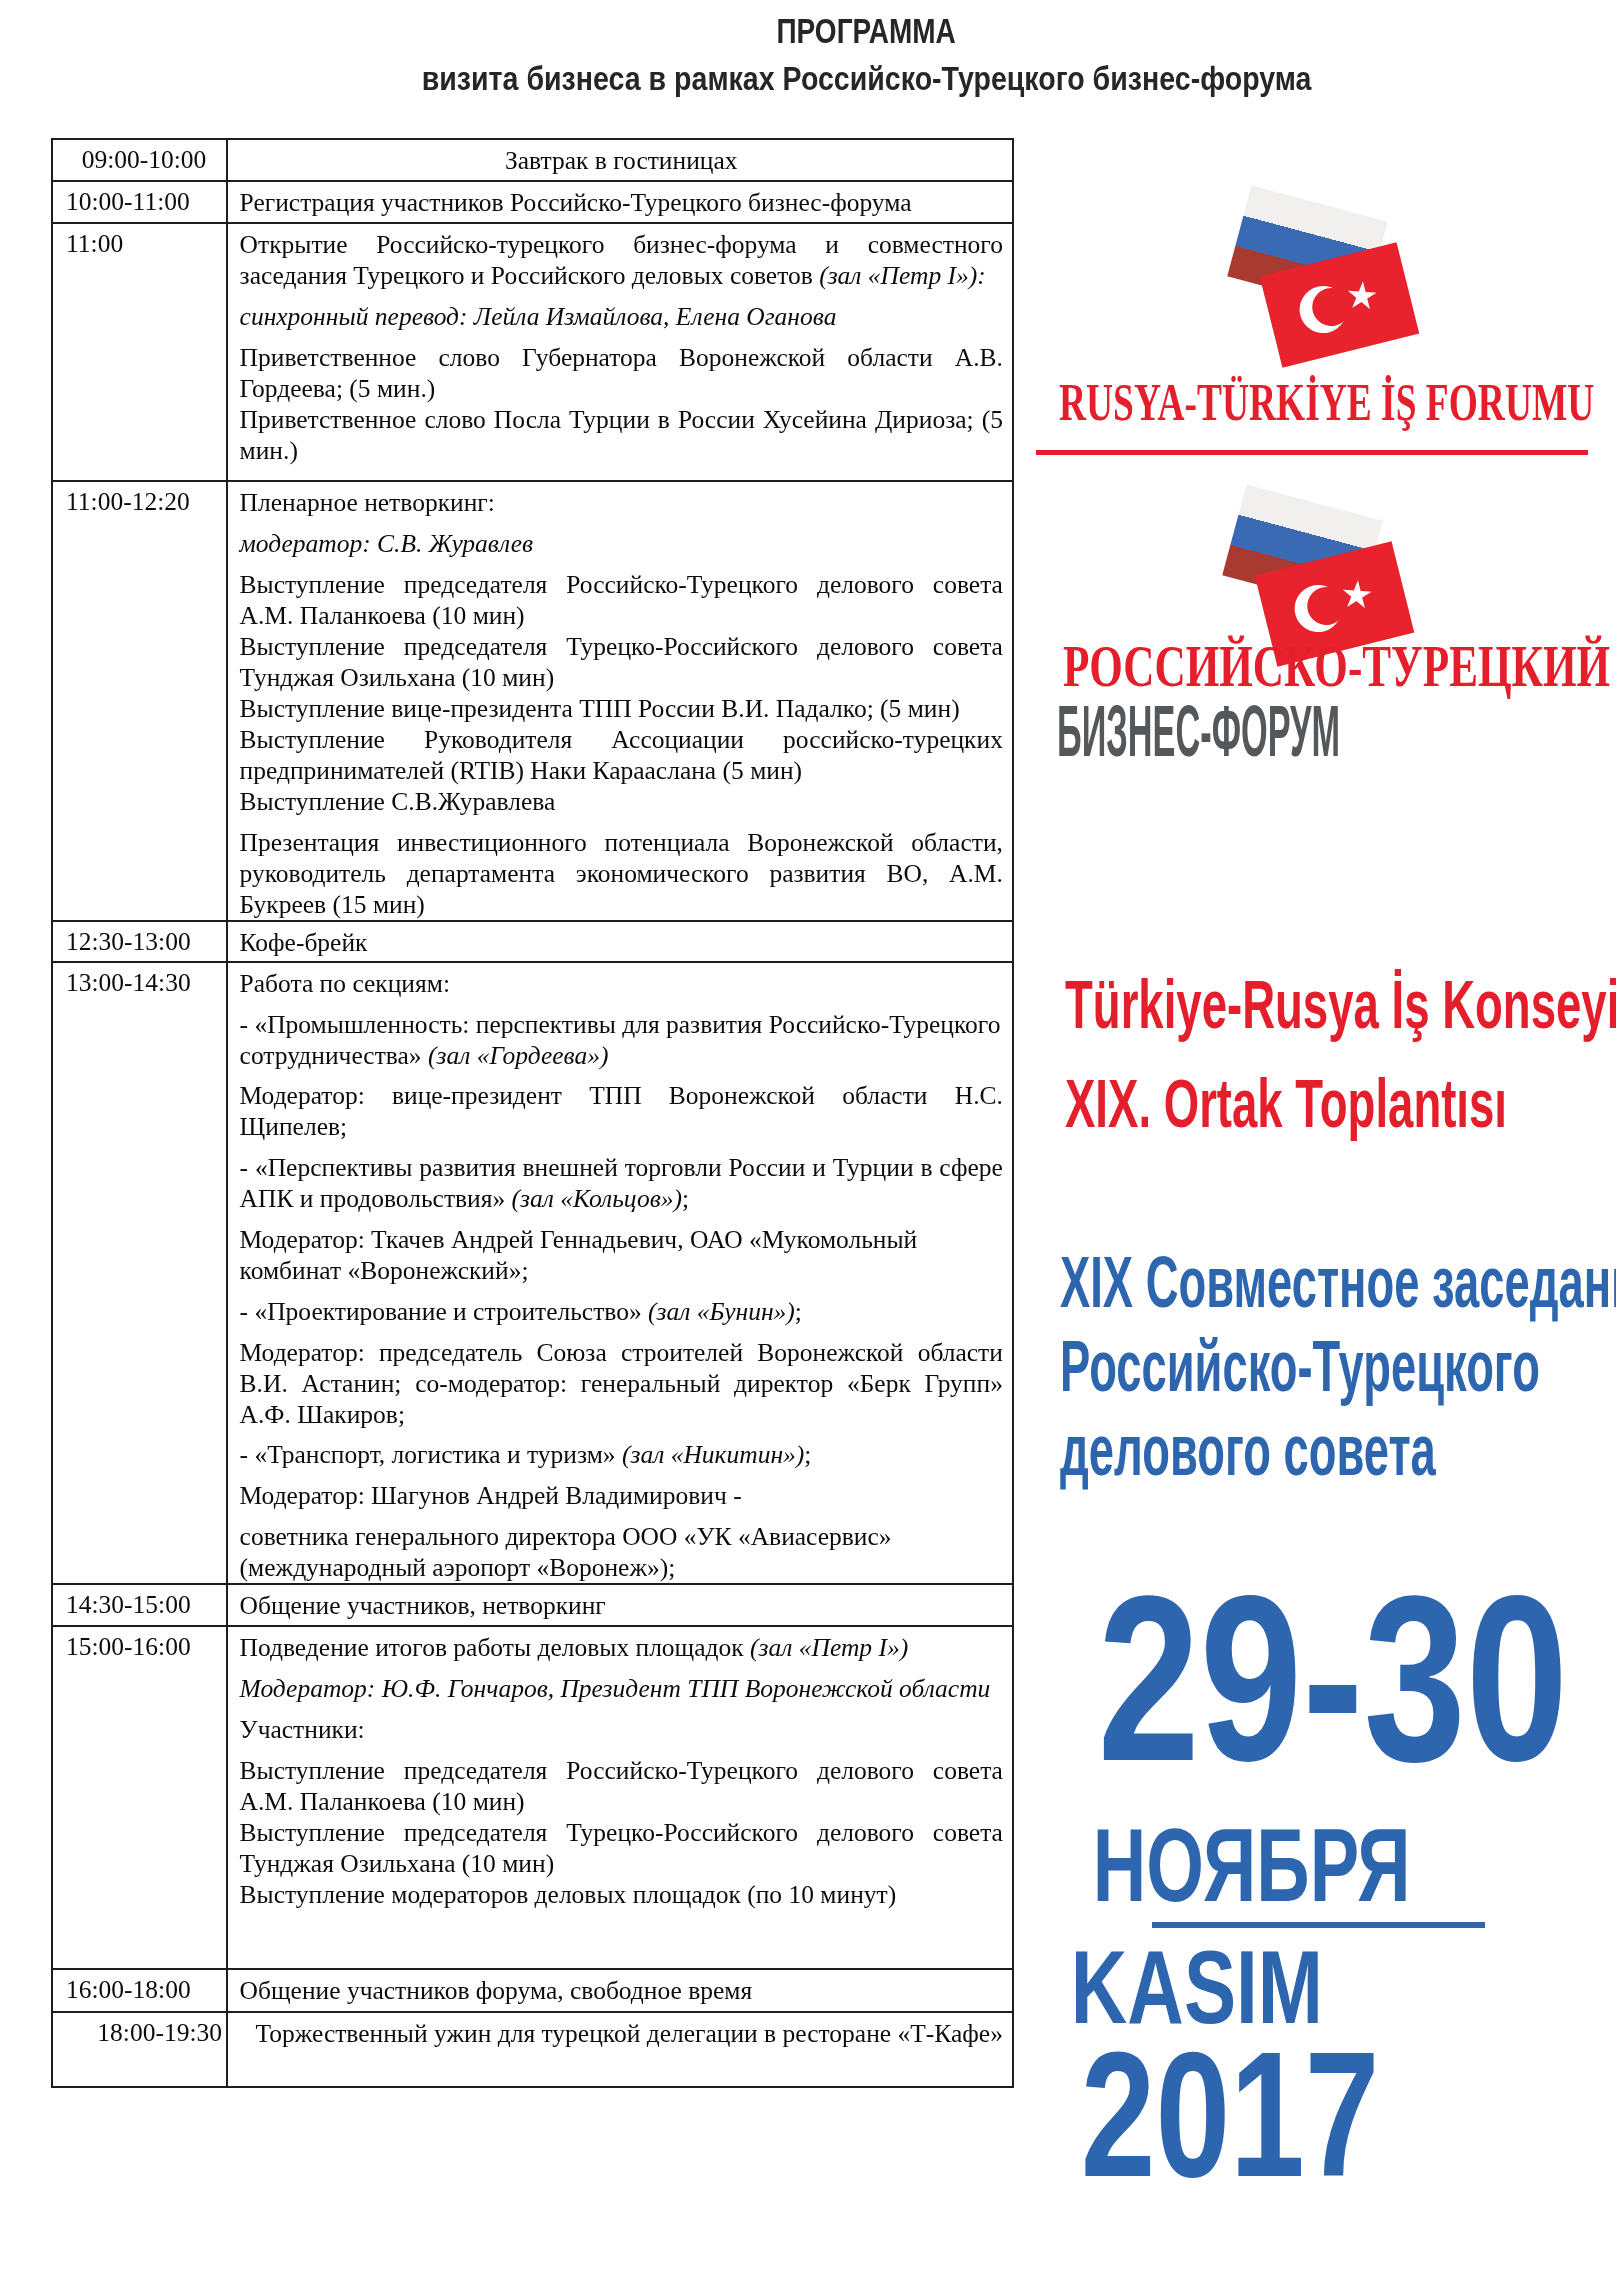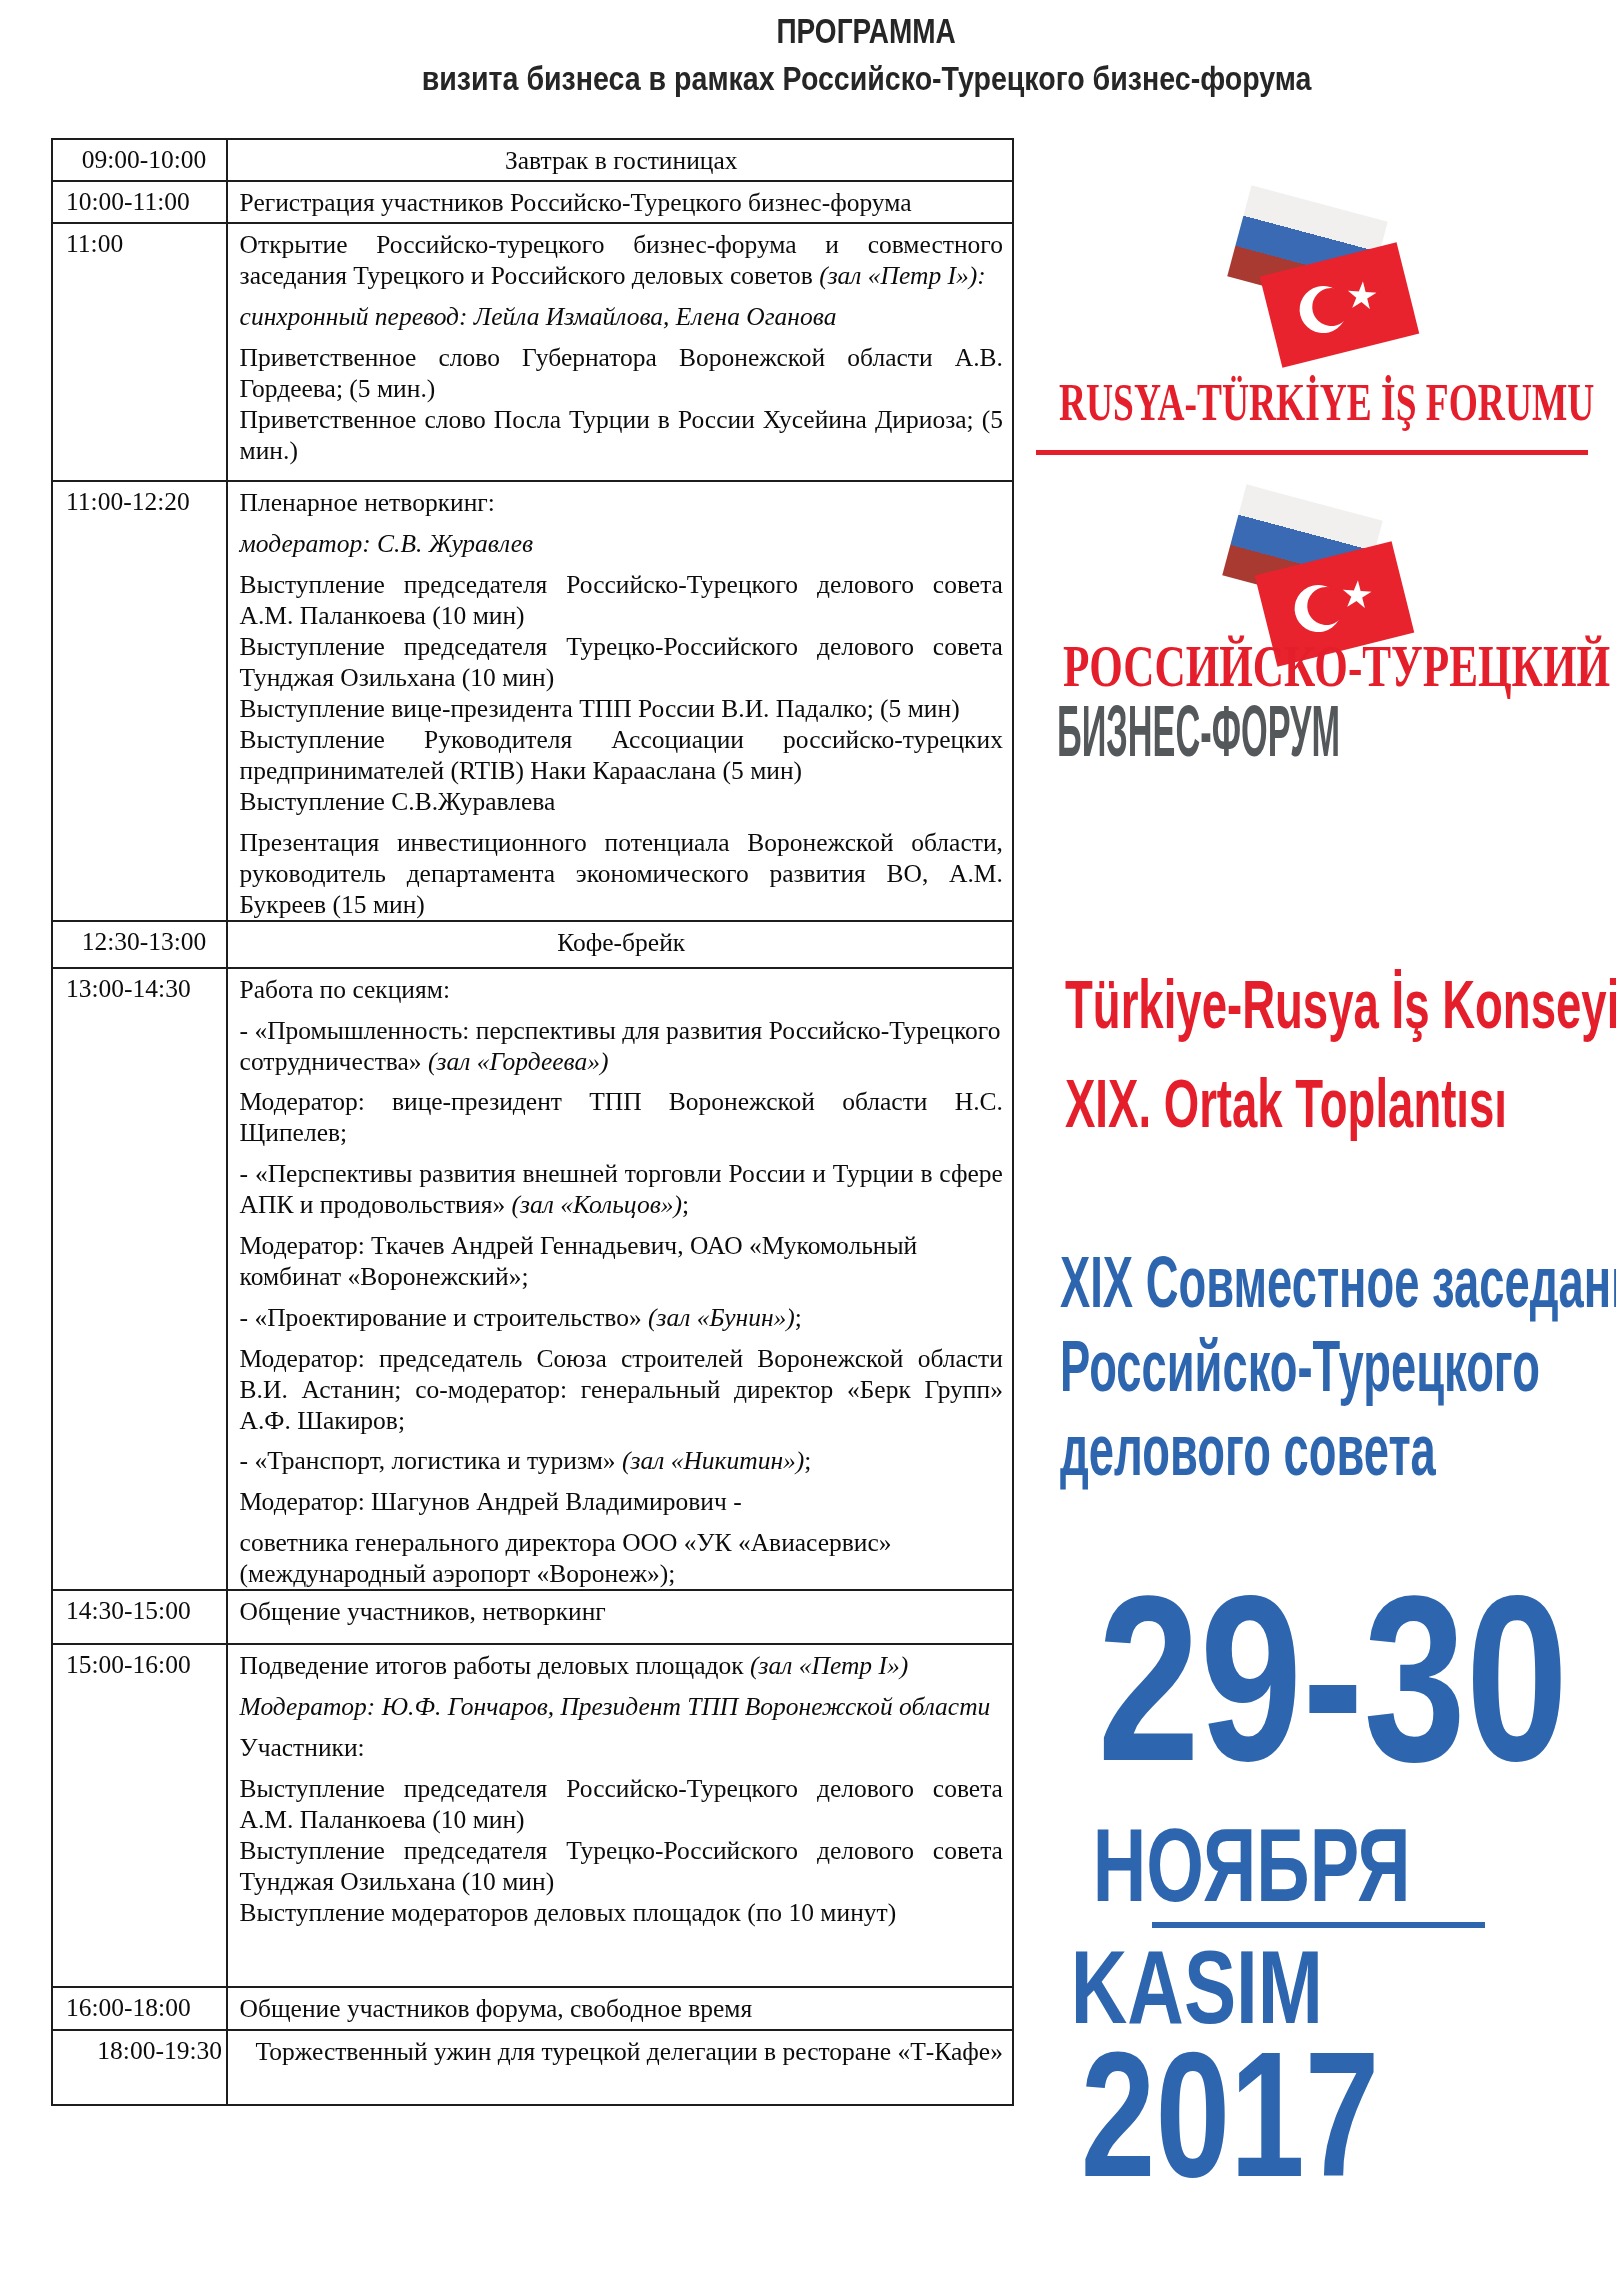--- a/index.html
+++ b/index.html
@@ -88,42 +88,42 @@
             <p><span>Пленарное нетворкинг:</span></p>
             <p class="gap"><i>модератор: С.В. Журавлев</i></p>
             <p class="gap just"><span>Выступление председателя Российско-Турецкого делового совета А.М. Паланкоева (10 мин)</span></p>
             <p class="just"><span>Выступление председателя Турецко-Российского делового совета Тунджая Озильхана (10 мин)</span></p>
             <p><span>Выступление вице-президента ТПП России В.И. Падалко; (5 мин)</span></p>
             <p class="just"><span>Выступление Руководителя Ассоциации российско-турецких предпринимателей (RTIB) Наки Карааслана (5 мин)</span></p>
             <p><span>Выступление С.В.Журавлева</span></p>
             <p class="gap just"><span>Презентация инвестиционного потенциала Воронежской области, руководитель департамента экономического развития ВО, А.М. Букреев (15 мин)</span></p>
           </td>
         </tr>
-        <tr style="height: 47px; text-align: center;">
+        <tr style="height: 41px;">
           <td class="time">12:30-13:00</td>
           <td class="desc">
             <p><span>Кофе-брейк</span></p>
           </td>
         </tr>
         <tr style="height: 584px;">
           <td class="time">13:00-14:30</td>
           <td class="desc">
             <p><span>Работа по секциям:</span></p>
             <p class="gap"><span>- «Промышленность: перспективы для развития Российско-Турецкого сотрудничества» </span><i>(зал «Гордеева»)</i></p>
             <p class="gap just"><span>Модератор: вице-президент ТПП Воронежской области Н.С. Щипелев;</span></p>
             <p class="gap just"><span>- «Перспективы развития внешней торговли России и Турции в сфере АПК и продовольствия» </span><i>(зал «Кольцов»)</i><span>;</span></p>
             <p class="gap"><span>Модератор: Ткачев Андрей Геннадьевич, ОАО «Мукомольный комбинат «Воронежский»;</span></p>
             <p class="gap"><span>- «Проектирование и строительство» </span><i>(зал «Бунин»)</i><span>;</span></p>
             <p class="gap just"><span>Модератор: председатель Союза строителей Воронежской области В.И. Астанин; со-модератор: генеральный директор «Берк Групп» А.Ф. Шакиров;</span></p>
             <p class="gap"><span>- «Транспорт, логистика и туризм» </span><i>(зал «Никитин»)</i><span>;</span></p>
             <p class="gap"><span>Модератор: Шагунов Андрей Владимирович -</span></p>
             <p class="gap"><span>советника генерального директора ООО «УК «Авиасервис» (международный аэропорт «Воронеж»);</span></p>
           </td>
         </tr>
-        <tr style="height: 54px; font-family: Liberation Serif, serif;">
+        <tr style="height: 42px; font-family: Liberation Serif, serif;">
           <td class="time">14:30-15:00</td>
           <td class="desc">
             <p><span>Общение участников, нетворкинг</span></p>
           </td>
         </tr>
         <tr style="height: 343px;">
           <td class="time">15:00-16:00</td>
           <td class="desc">
             <p><span>Подведение итогов работы деловых площадок </span><i>(зал «Петр I»)</i></p>
             <p class="gap"><i>Модератор: Ю.Ф. Гончаров, Президент ТПП Воронежской области</i></p>

